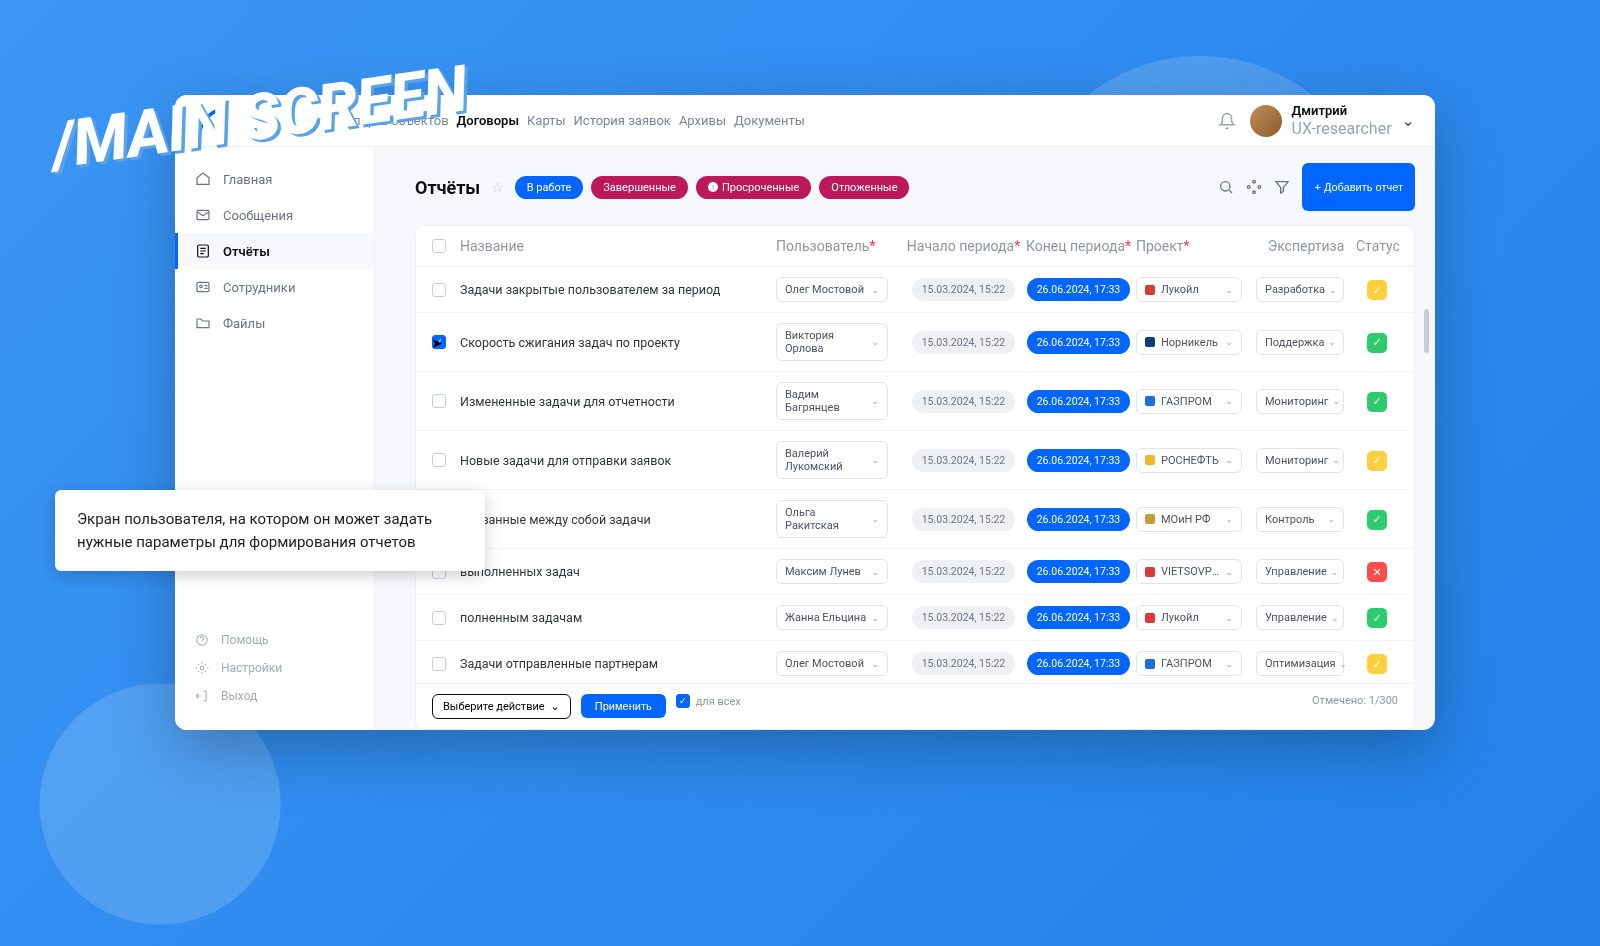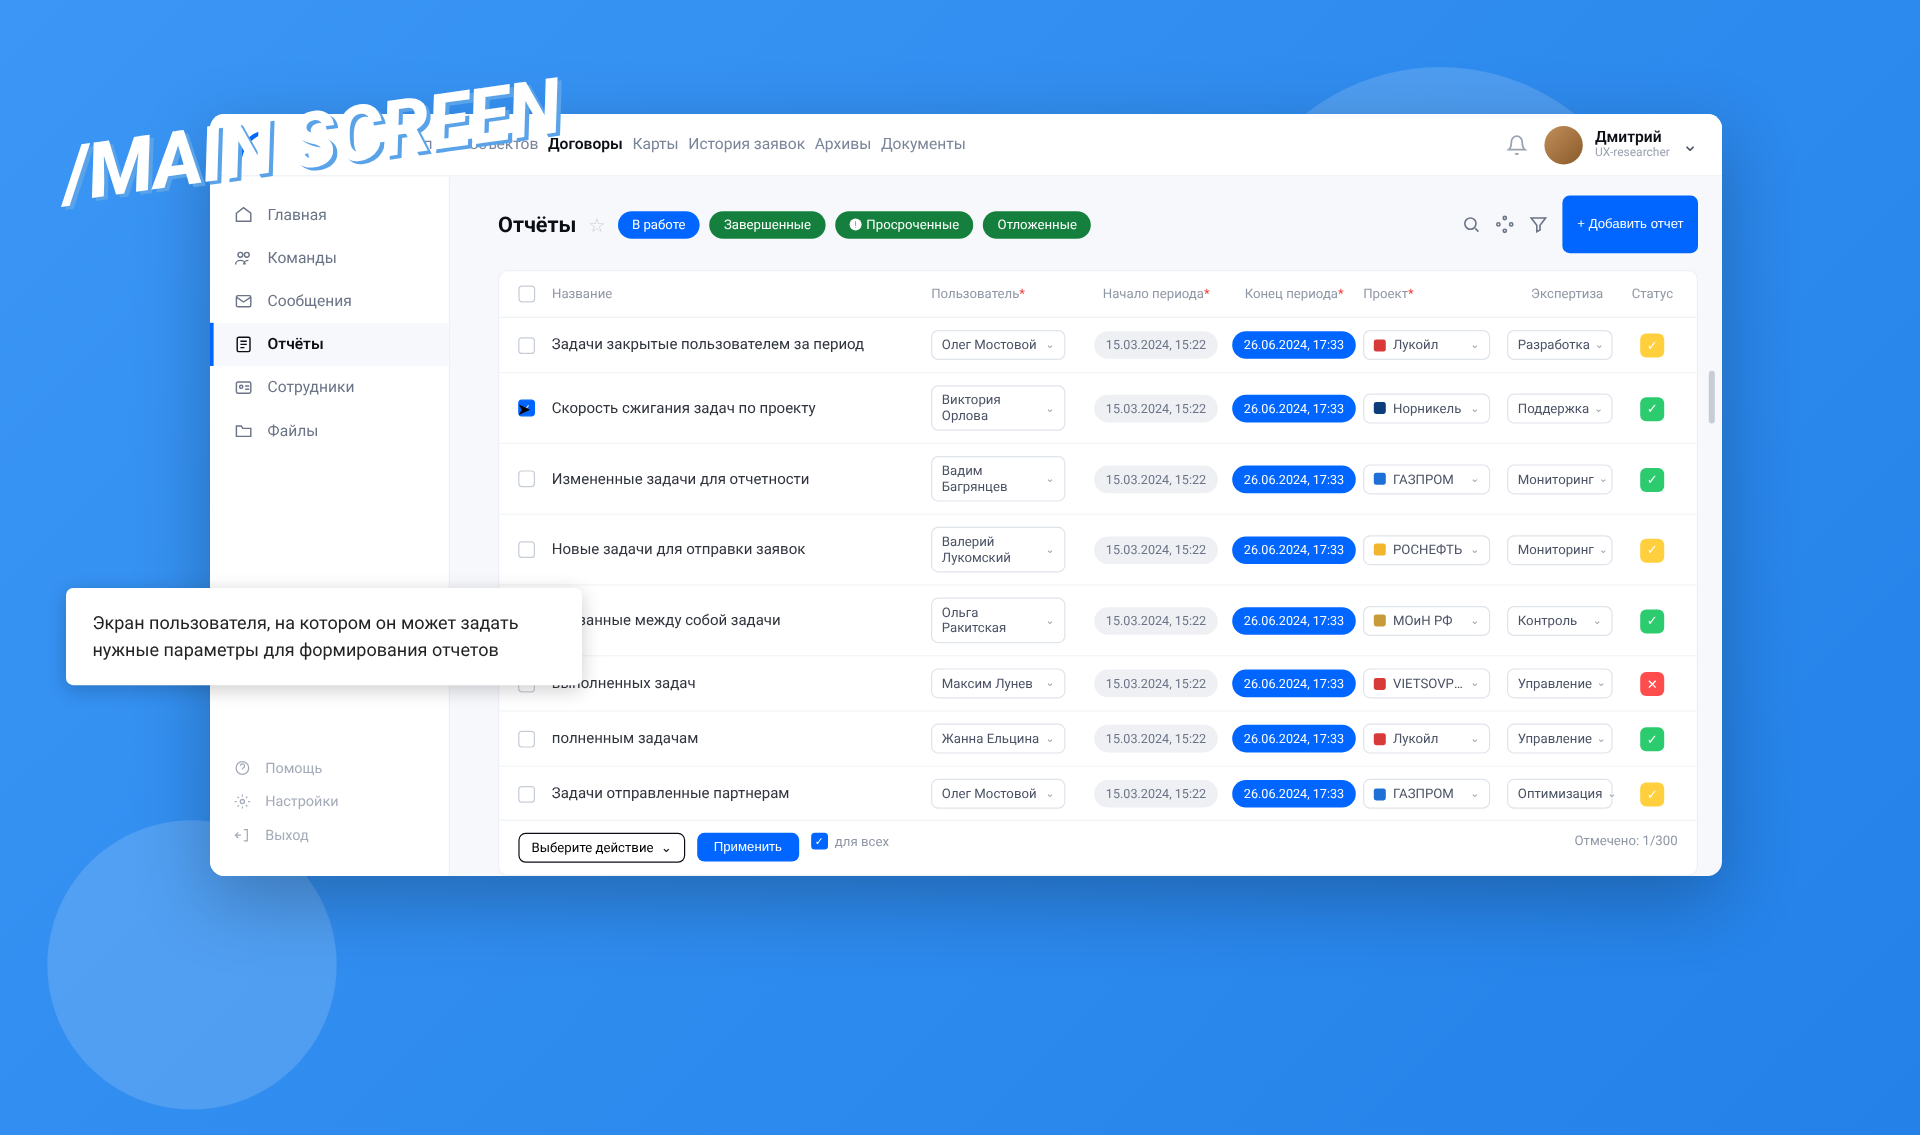--- a/index.html
+++ b/index.html
@@ -70,21 +70,21 @@
 .logo-svg { width: 100%; height: 100%; }
 .nav-links { display: flex; gap: 8px; font-size: 13px; color: #7a8599; margin-left: 100px; }
 .nav-links span { cursor: pointer; }
 .nav-links span.active { color: #0b0e14; font-weight: 600; }
 .header-right { margin-left: auto; display: flex; align-items: center; gap: 14px; }
 .bell-icon { width: 18px; height: 18px; color: #9aa3b2; cursor: pointer; }
 .user-block { display: flex; align-items: center; gap: 10px; cursor: pointer; }
 .avatar { width: 32px; height: 32px; border-radius: 50%; background: linear-gradient(135deg,#c08f5a,#8b5a2b); }
 .user-text { display: flex; flex-direction: column; line-height: 1.2; }
 .user-name { font-size: 13px; font-weight: 600; color: #0b0e14; }
-.user-role { font-size: 10px; color: #9aa3b2; }
+.user-role { font-size: 16px; color: #9aa3b2; }
 .chev { color: #4a5264; }
 
 .body-layout { flex: 1; display: flex; overflow: hidden; gap: 20px; }
 .sidebar {
   width: 200px;
   background: #fff;
   border-right: 1px solid #eef1f4;
   display: flex;
   flex-direction: column;
   padding: 14px 0;
@@ -111,21 +111,21 @@
 
 .main { flex: 1; display: flex; flex-direction: column; padding: 16px 20px 0; overflow: hidden; }
 .title-bar { display: flex; align-items: center; gap: 10px; margin-bottom: 14px; }
 .page-title { font-size: 18px; font-weight: 700; color: #0b0e14; }
 .star { color: #c7cdd7; cursor: pointer; }
 .chips { display: flex; gap: 8px; }
 .chip {
   font-size: 11px;
   padding: 5px 12px;
   border-radius: 14px;
-  background: #15803d;
+  background: #be185d;
   color: #fff;
   cursor: pointer;
   display: flex; align-items: center; gap: 4px;
 }
 .chip.active { background: #0166ff; }
 .chip .dot { width: 10px; height: 10px; border-radius: 50%; background: #fff; display: inline-flex; align-items: center; justify-content: center; font-size: 8px; color: #8f97a5; }
 .title-right { margin-left: auto; display: flex; align-items: center; gap: 12px; }
 .icon-btn { width: 16px; height: 16px; color: #6b7486; cursor: pointer; }
 .add-btn {
   background: #0166ff; color: #fff;
@@ -139,21 +139,21 @@
   background: #fff;
   border: 1px solid #eef1f4;
   border-radius: 8px;
   display: flex;
   flex-direction: column;
   overflow: hidden;
 }
 .thead {
   display: flex;
   padding: 12px 16px;
-  font-size: 11px;
+  font-size: 14px;
   color: #8f97a5;
   border-bottom: 1px solid #eef1f4;
 }
 .col-check { width: 28px; display: flex; align-items: center; }
 .col-name { flex: 1.4; }
 .col-user { width: 130px; }
 .col-start { width: 115px; text-align: center; }
 .col-end { width: 115px; text-align: center; }
 .col-proj { width: 120px; }
 .col-exp { width: 100px; text-align: center; }
@@ -301,28 +301,20 @@
     <div class="sidebar">
       <div id="sb-main">
           <div class="sidebar-item">
             <svg class="sidebar-icon" viewBox="0 0 24 24" fill="none" stroke="currentColor" stroke-width="1.8">
               <path d="M3 10 12 3l9 7v10H3z"></path>
             </svg>
             <span>Главная</span>
           </div>
           <div class="sidebar-item">
             <svg class="sidebar-icon" viewBox="0 0 24 24" fill="none" stroke="currentColor" stroke-width="1.8">
-              <circle cx="8" cy="8" r="3"></circle>
-              <circle cx="16" cy="8" r="3"></circle>
-              <path d="M2 20c0-3 3-5 6-5s6 2 6 5M12 20c0-3 3-5 6-5"></path>
-            </svg>
-            <span>Команды</span>
-          </div>
-          <div class="sidebar-item">
-            <svg class="sidebar-icon" viewBox="0 0 24 24" fill="none" stroke="currentColor" stroke-width="1.8">
               <rect x="3" y="5" width="18" height="14" rx="2"></rect>
               <path d="m3 7 9 6 9-6"></path>
             </svg>
             <span>Сообщения</span>
           </div>
           <div class="sidebar-item active">
             <svg class="sidebar-icon" viewBox="0 0 24 24" fill="none" stroke="currentColor" stroke-width="1.8">
               <rect x="4" y="3" width="16" height="18" rx="2"></rect>
               <path d="M8 8h8M8 12h8M8 16h5"></path>
             </svg>

